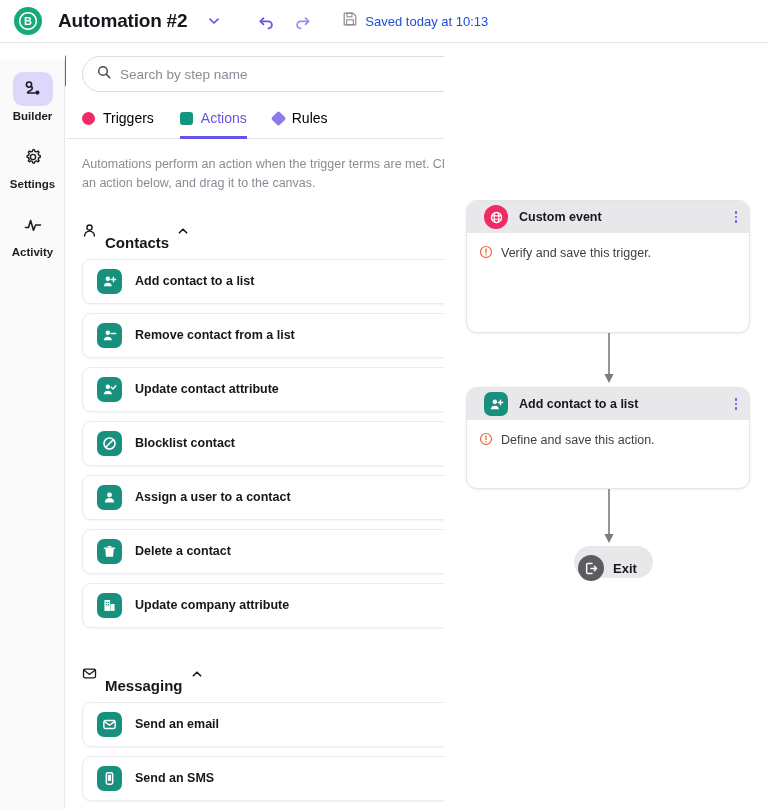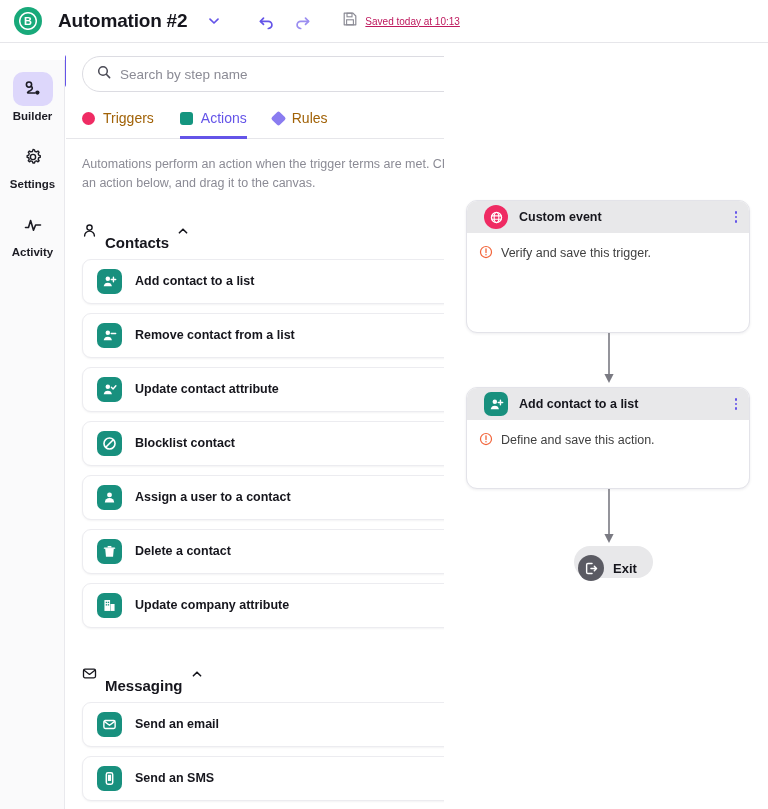--- a/index.html
+++ b/index.html
@@ -39,21 +39,21 @@
   .undo-btn, .redo-btn {
     width: 26px; height: 26px;
     display: flex; align-items: center; justify-content: center;
     cursor: pointer;
   }
   .undo-btn { margin-left: 28px; }
   .redo-btn { margin-left: 10px; }
   .saved-wrap {
     margin-left: 28px; display: flex; align-items: center; gap: 8px;
   }
-  .saved-text { font-size: 10px; color: #be185d; white-space: nowrap; text-decoration: underline; }
+  .saved-text { font-size: 13px; color: #1d4ed8; white-space: nowrap; }
 
   
   .rail {
     position: absolute; top: 60px; left: 0; width: 65px; height: 766px;
     background: #fafafb;
     border-right: 1px solid #e9e9ed;
     padding-top: 12px;
   }
   .rail-item {
     width: 65px; display: flex; flex-direction: column; align-items: center;
@@ -99,21 +99,21 @@
     padding: 13px 16px 0 16px;
     border-bottom: 1px solid #e6e6ea;
     height: 47px;
   }
   .tab {
     display: flex; align-items: center; gap: 8px;
     padding-bottom: 10px; cursor: pointer;
     border-bottom: 3px solid transparent;
     margin-bottom: -1px;
   }
-  .tab-label { font-size: 14px; color: #a16207; }
+  .tab-label { font-size: 14px; color: #000000; }
   .tab.active { border-bottom-color: #6454e8; }
   .tab.active .tab-label { color: #6454e8; }
   .marker-circle { width: 13px; height: 13px; border-radius: 50%; background: #ef2b63; }
   .marker-square { width: 13px; height: 13px; border-radius: 3px; background: #14957f; }
   .marker-diamond {
     width: 11px; height: 11px; background: #8a7cf0;
     transform: rotate(45deg); border-radius: 2px;
   }
 
   .panel-desc {

